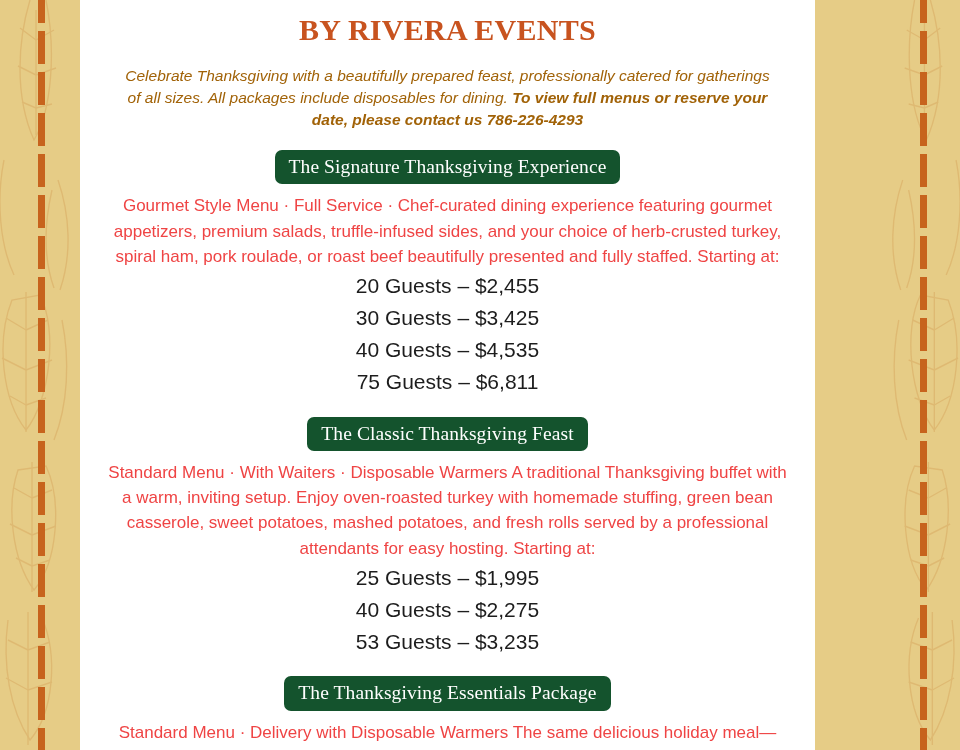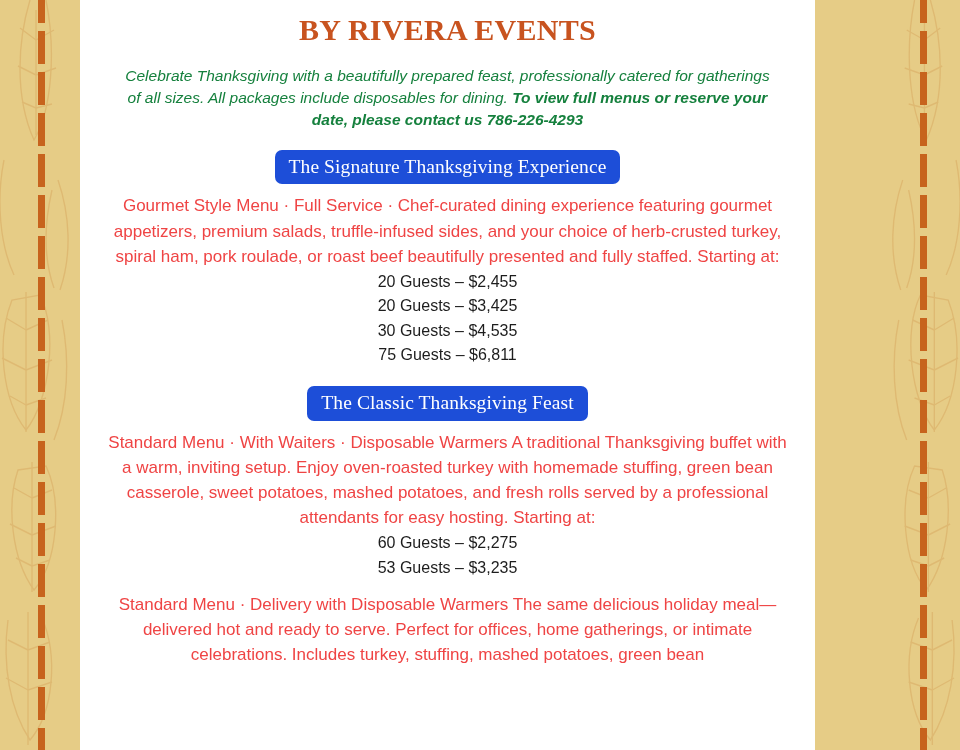--- a/index.html
+++ b/index.html
@@ -81,34 +81,34 @@
     padding-top:13px;
     line-height:1.15;
     white-space:nowrap;
   }
 
   
   .intro {
     font-size:15.5px;
     font-style:italic;
     line-height:1.43;
-    color:#15803d;
+    color:#a16207;
     margin-top:17px;
     padding:0 18px;
   }
   .intro .bold-part {
     font-weight:700;
     font-style:italic;
   }
 
   
   .badge-wrap { margin-top:19px; }
   .badge {
     display:inline-block;
-    background:#1d4ed8;
+    background:#14532d;
     color:#ffffff;
     font-family:"Liberation Serif", serif;
     font-size:19.5px;
     line-height:1;
     padding:7px 14px 8px 14px;
     border-radius:7px;
     letter-spacing:0.1px;
     white-space:nowrap;
   }
 
@@ -117,21 +117,21 @@
     font-size:17px;
     line-height:1.48;
     color:#ef4444;
     margin-top:9px;
     padding:0 4px;
   }
 
   
   .price-list { margin-top:1px; }
   .price-row {
-    font-size:16px;
+    font-size:21px;
     line-height:1.52;
     color:#1d1d1d;
   }
 
   .section-block + .section-block { margin-top:12px; }
 </style>
 </head>
 <body>
 
 <div class="side-panel left">
@@ -189,35 +189,39 @@
 
     <p class="intro"><span>Celebrate Thanksgiving with a beautifully prepared feast, professionally catered for gatherings of all sizes. All packages include disposables for dining. </span><span class="bold-part">To view full menus or reserve your date, please contact us 786-226-4293</span></p>
 
     <div class="section-block">
       <div class="badge-wrap">
         <span class="badge">The Signature Thanksgiving Experience</span>
       </div>
       <p class="desc">Gourmet Style Menu · Full Service · Chef-curated dining experience featuring gourmet appetizers, premium salads, truffle-infused sides, and your choice of herb-crusted turkey, spiral ham, pork roulade, or roast beef beautifully presented and fully staffed. Starting at:</p>
       <div class="price-list">
         <div class="price-row">20 Guests – $2,455</div>
-        <div class="price-row">20 Guests – $3,425</div>
-        <div class="price-row">30 Guests – $4,535</div>
+        <div class="price-row">30 Guests – $3,425</div>
+        <div class="price-row">40 Guests – $4,535</div>
         <div class="price-row">75 Guests – $6,811</div>
       </div>
     </div>
 
     <div class="section-block">
       <div class="badge-wrap">
         <span class="badge">The Classic Thanksgiving Feast</span>
       </div>
       <p class="desc">Standard Menu · With Waiters · Disposable Warmers A traditional Thanksgiving buffet with a warm, inviting setup. Enjoy oven-roasted turkey with homemade stuffing, green bean casserole, sweet potatoes, mashed potatoes, and fresh rolls served by a professional attendants for easy hosting. Starting at:</p>
       <div class="price-list">
-        <div class="price-row">60 Guests – $2,275</div>
+        <div class="price-row">25 Guests – $1,995</div>
+        <div class="price-row">40 Guests – $2,275</div>
         <div class="price-row">53 Guests – $3,235</div>
       </div>
     </div>
 
     <div class="section-block">
+      <div class="badge-wrap">
+        <span class="badge">The Thanksgiving Essentials Package</span>
+      </div>
       <p class="desc">Standard Menu · Delivery with Disposable Warmers The same delicious holiday meal—delivered hot and ready to serve. Perfect for offices, home gatherings, or intimate celebrations. Includes turkey, stuffing, mashed potatoes, green bean</p>
     </div>
 
   </div>
 </div>
 
 </body></html>

